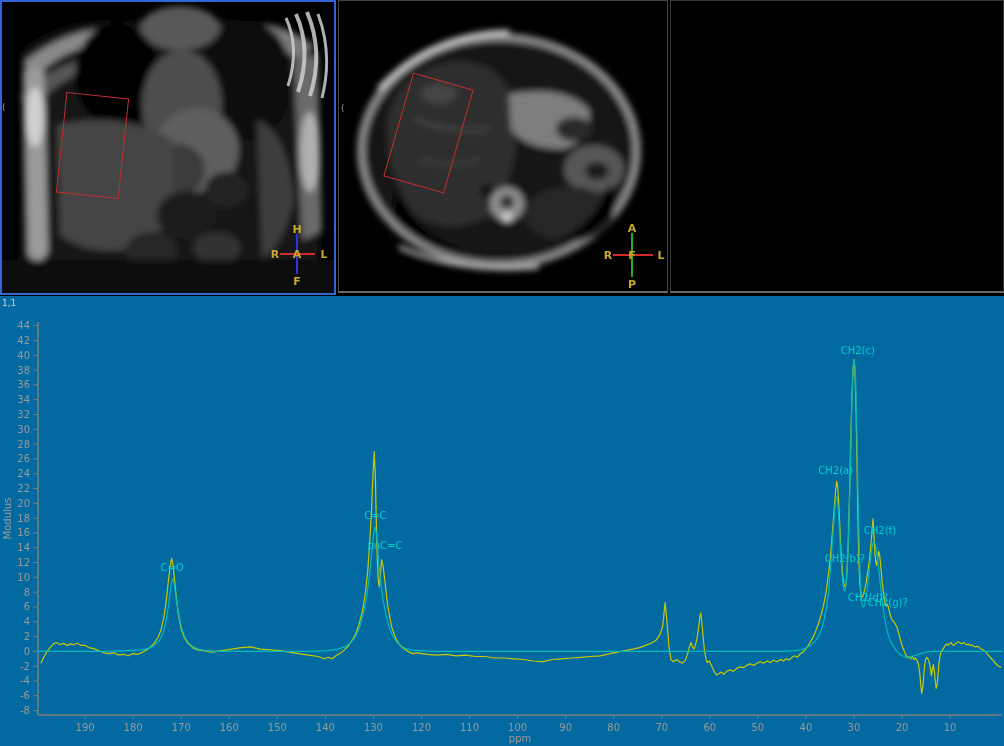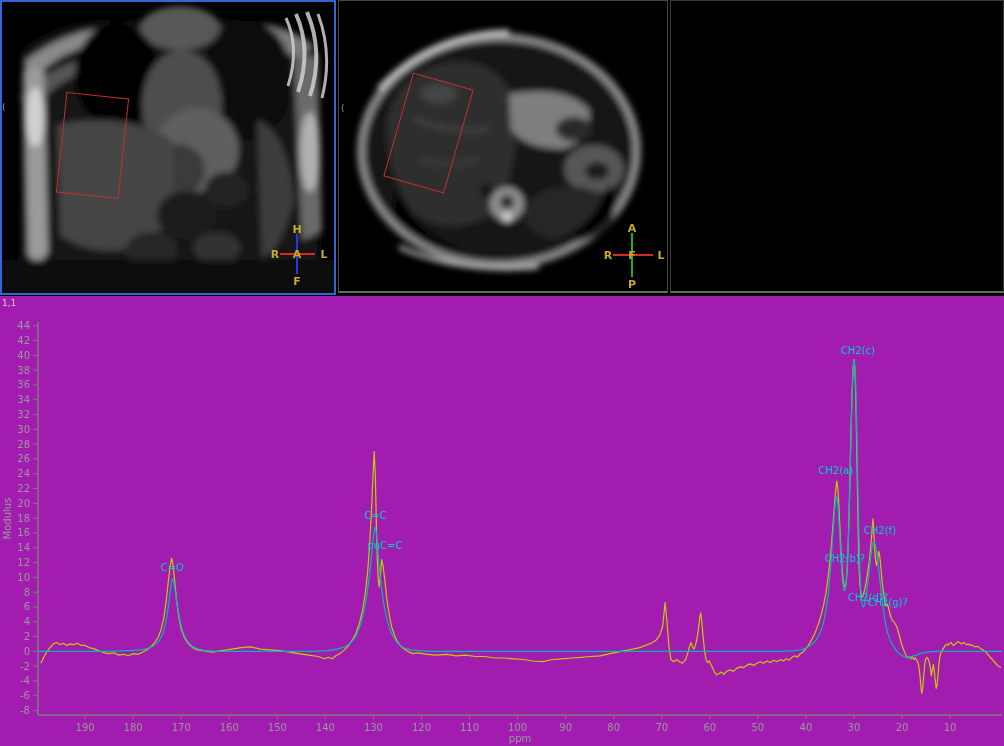--- a/index.html
+++ b/index.html
@@ -11,21 +11,21 @@
   .vp2{left:338px;width:330px;height:293px;border:1px solid #454545;border-bottom:2px solid #6a6a6a;}
   .vp3{left:670px;width:334px;height:293px;border:1px solid #383838;border-bottom:2px solid #6a6a6a;}
   .mri{position:absolute;left:0;top:0;}
   .roi{position:absolute;border:1px solid #c03030;}
   .roi1{left:59px;top:93px;width:61px;height:99px;transform:rotate(6deg);}
   .roi2{left:58px;top:78px;width:61px;height:106px;transform:rotate(16deg);}
   .compass{position:absolute;font-weight:bold;}
   .compass text{fill:#c9a92c;font-size:11px;font-weight:bold;text-anchor:middle;dominant-baseline:middle;
                 font-family:"DejaVu Sans","Liberation Sans",sans-serif;}
   .edgemark{position:absolute;left:0px;top:100px;color:#9a9a9a;font-size:9px;}
-  .spectrum{position:absolute;left:0;top:296px;width:1004px;height:450px;background:#a21caf;}
+  .spectrum{position:absolute;left:0;top:296px;width:1004px;height:450px;background:#0369a1;}
   .cell-label{position:absolute;left:2px;top:2px;color:#cfcfcf;font-size:9px;}
   #chart{position:absolute;left:0;top:0;}
   #chart text{font-family:"DejaVu Sans","Liberation Sans",sans-serif;}
 </style>
 </head>
 <body>
 
 <div class="screen">
   <div class="viewports">
 

